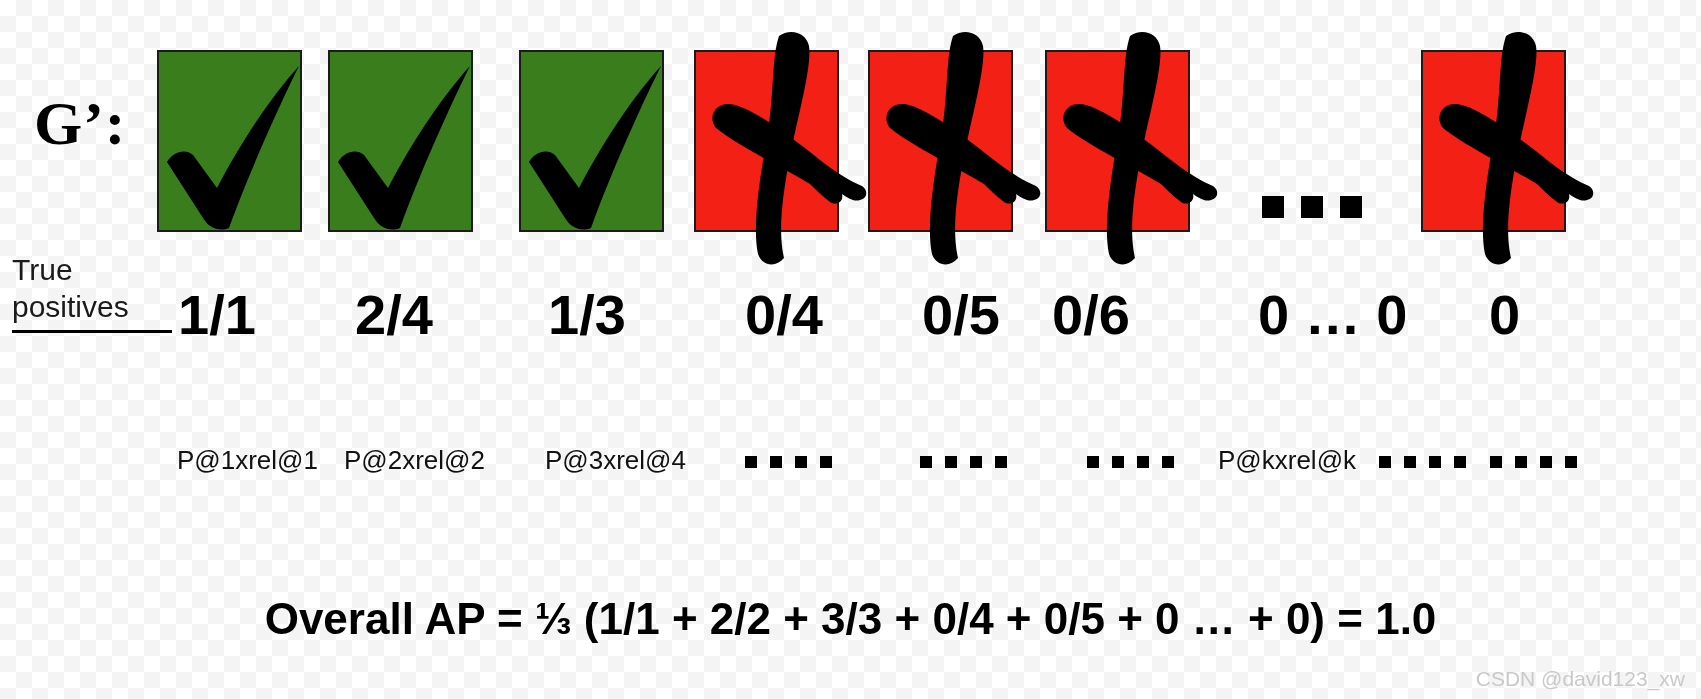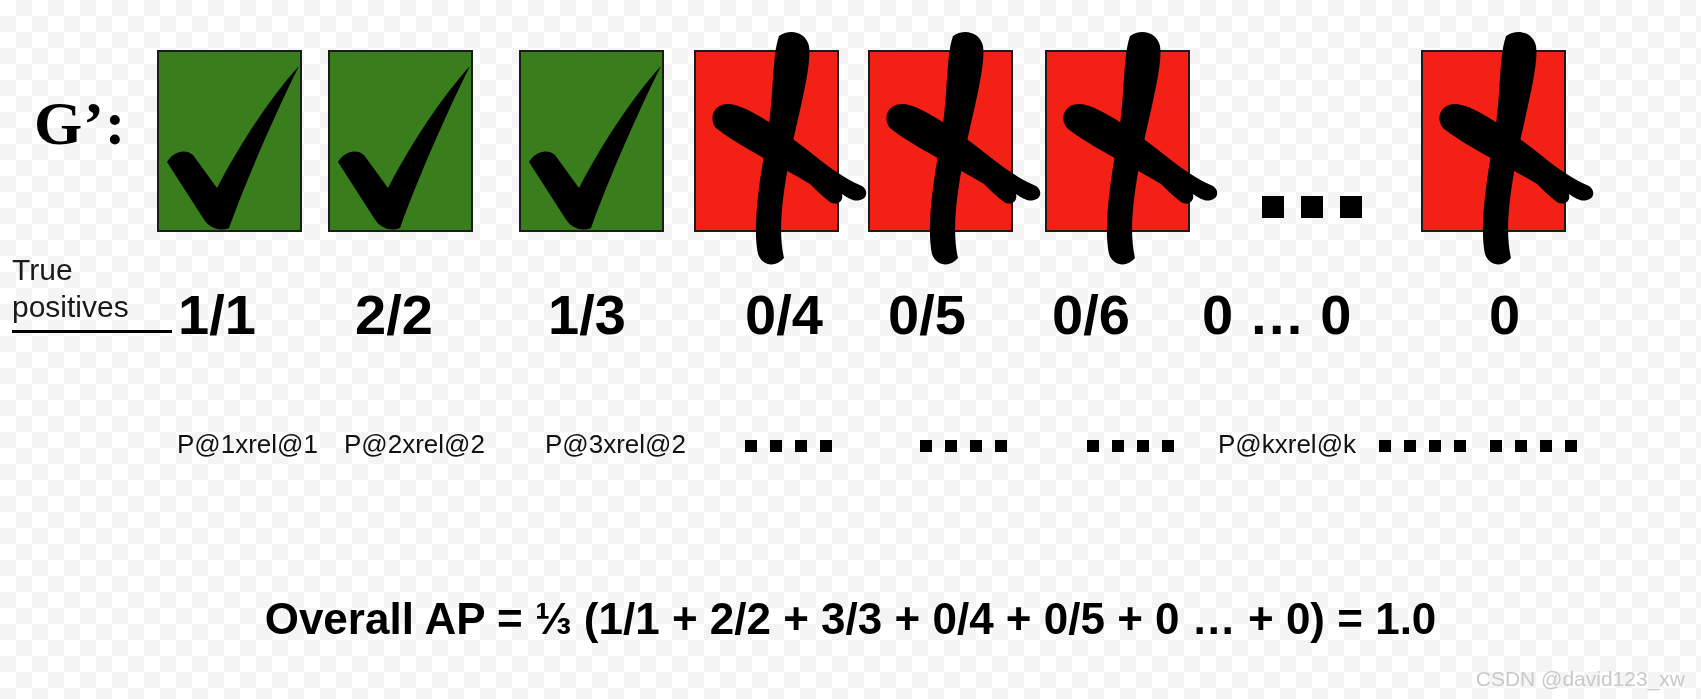--- a/index.html
+++ b/index.html
@@ -127,21 +127,21 @@
     font-size: 56px;
     color: #000;
     white-space: nowrap;
     line-height: 1.05;
   }
 
   
   .caption-row {
     position: absolute;
     left: 0;
-    top: 430px;
+    top: 446px;
     width: 1458px;
     height: 48px;
   }
   .caption {
     position: absolute;
     top: 0;
     font-size: 26px;
     color: #111;
     white-space: nowrap;
     line-height: 1.1;
@@ -247,33 +247,33 @@
 
   </div>
 
   <div class="fraction">
     <div class="num">True positives</div>
     <div class="bar"></div>
   </div>
 
   <div class="ratio-row">
     <div class="ratio" style="left:178px">1/1</div>
-    <div class="ratio" style="left:355px">2/2</div>
+    <div class="ratio" style="left:355px">2/4</div>
     <div class="ratio" style="left:548px">1/3</div>
     <div class="ratio" style="left:745px">0/4</div>
-    <div class="ratio" style="left:888px">0/5</div>
+    <div class="ratio" style="left:922px">0/5</div>
     <div class="ratio" style="left:1052px">0/6</div>
-    <div class="ratio" style="left:1202px">0 … 0</div>
+    <div class="ratio" style="left:1258px">0 … 0</div>
     <div class="ratio" style="left:1489px">0</div>
   </div>
 
   <div class="caption-row">
     <div class="caption" style="left:177px">P@1xrel@1</div>
     <div class="caption" style="left:344px">P@2xrel@2</div>
-    <div class="caption" style="left:545px">P@3xrel@2</div>
+    <div class="caption" style="left:545px">P@3xrel@4</div>
 
     <div class="dots4" style="left:745px">
       <span class="sq"></span>
       <span class="sq"></span>
       <span class="sq"></span>
       <span class="sq"></span>
     </div>
     <div class="dots4" style="left:920px">
       <span class="sq"></span>
       <span class="sq"></span>

